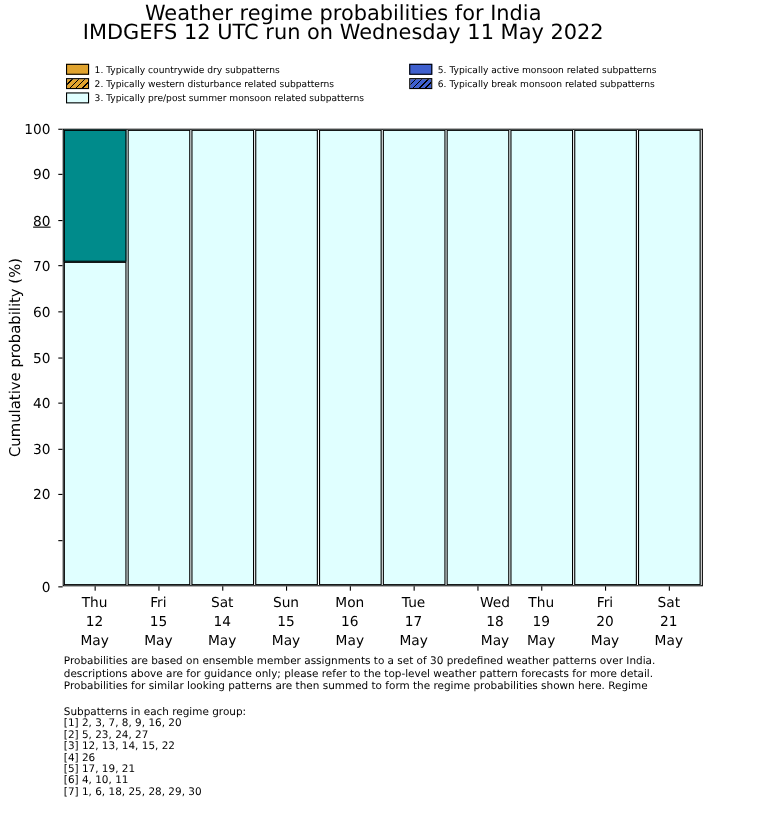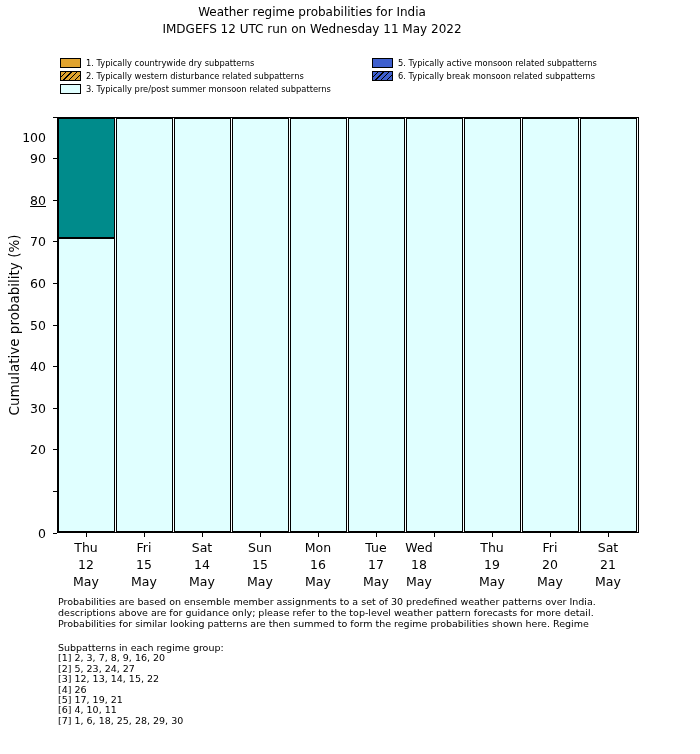--- a/index.html
+++ b/index.html
@@ -2,21 +2,21 @@
 <html><head>
 <meta charset="utf-8">
 <style>
   html,body { margin:0; padding:0; background:#ffffff; }
   .figure {
     position:relative; width:700px; height:754px; background:#ffffff;
     font-family:"DejaVu Sans","Liberation Sans",sans-serif; color:#000000;
     overflow:hidden;
   }
   .title-block { position:absolute; top:4px; left:0; width:624px; text-align:center;
-    font-size:12px; line-height:17px; }
+    font-size:19px; line-height:17px; }
   .legend-col { position:absolute; top:56px; }
   #legend-left { left:60px; }
   #legend-right { left:372px; }
   .legend-item { display:flex; align-items:center; height:13.4px; font-size:8.3px; white-space:nowrap; }
   .swatch { display:inline-block; width:19px; height:8px; border:1px solid #000; margin-right:5px; flex:0 0 auto; }
   .plot { position:absolute; left:57px; top:117px; width:582px; height:416px;
     border:1px solid #000; background:#ffffff; box-sizing:border-box; }
   .bar-seg { position:absolute; width:57px; border:1px solid #000; box-sizing:border-box; }
   .yaxis { position:absolute; left:0; top:117px; width:57px; height:416px; }
   .ytick-label { position:absolute; left:0; width:46px; text-align:right;
@@ -80,21 +80,21 @@
       <div class="ytick-label" style="top: 200.5px;">50</div>
       <div class="ytick-mark" style="top: 207.5px;"></div>
       <div class="ytick-label" style="top: 158.9px;">60</div>
       <div class="ytick-mark" style="top: 165.9px;"></div>
       <div class="ytick-label" style="top: 117.3px;">70</div>
       <div class="ytick-mark" style="top: 124.3px;"></div>
       <div class="ytick-label" style="top: 75.7px; text-decoration: underline;">80</div>
       <div class="ytick-mark" style="top: 82.7px;"></div>
       <div class="ytick-label" style="top: 34.1px;">90</div>
       <div class="ytick-mark" style="top: 41.1px;"></div>
-      <div class="ytick-label" style="top: -7.5px; margin-top: 20px;">100</div>
+      <div class="ytick-label" style="top: -7.5px;">100</div>
       <div class="ytick-mark" style="top: -0.5px;"></div>
     </div>
 
   <div class="plot" id="plot">
       <div class="bar-seg" style="left: 0px; width: 57px; bottom: 0%; height: 71%; background: rgb(224, 255, 255);"></div>
       <div class="bar-seg" style="left: 0px; width: 57px; bottom: 71%; height: 29%; background: rgb(0, 139, 139);"></div>
       <div class="bar-seg" style="left: 58px; width: 57px; bottom: 0%; height: 100%; background: rgb(224, 255, 255);"></div>
       <div class="bar-seg" style="left: 116px; width: 57px; bottom: 0%; height: 100%; background: rgb(224, 255, 255);"></div>
       <div class="bar-seg" style="left: 174px; width: 57px; bottom: 0%; height: 100%; background: rgb(224, 255, 255);"></div>
       <div class="bar-seg" style="left: 232px; width: 57px; bottom: 0%; height: 100%; background: rgb(224, 255, 255);"></div>
@@ -141,21 +141,21 @@
       <div class="xlabel" style="left: 232px;">
         <div>Mon</div>
         <div>16</div>
         <div>May</div>
       </div>
       <div class="xlabel" style="left: 290px;">
         <div>Tue</div>
         <div>17</div>
         <div>May</div>
       </div>
-      <div class="xlabel" style="left: 333px;">
+      <div class="xlabel" style="left: 364px;">
         <div>Wed</div>
         <div>18</div>
         <div>May</div>
       </div>
       <div class="xlabel" style="left: 406px;">
         <div>Thu</div>
         <div>19</div>
         <div>May</div>
       </div>
       <div class="xlabel" style="left: 464px;">

